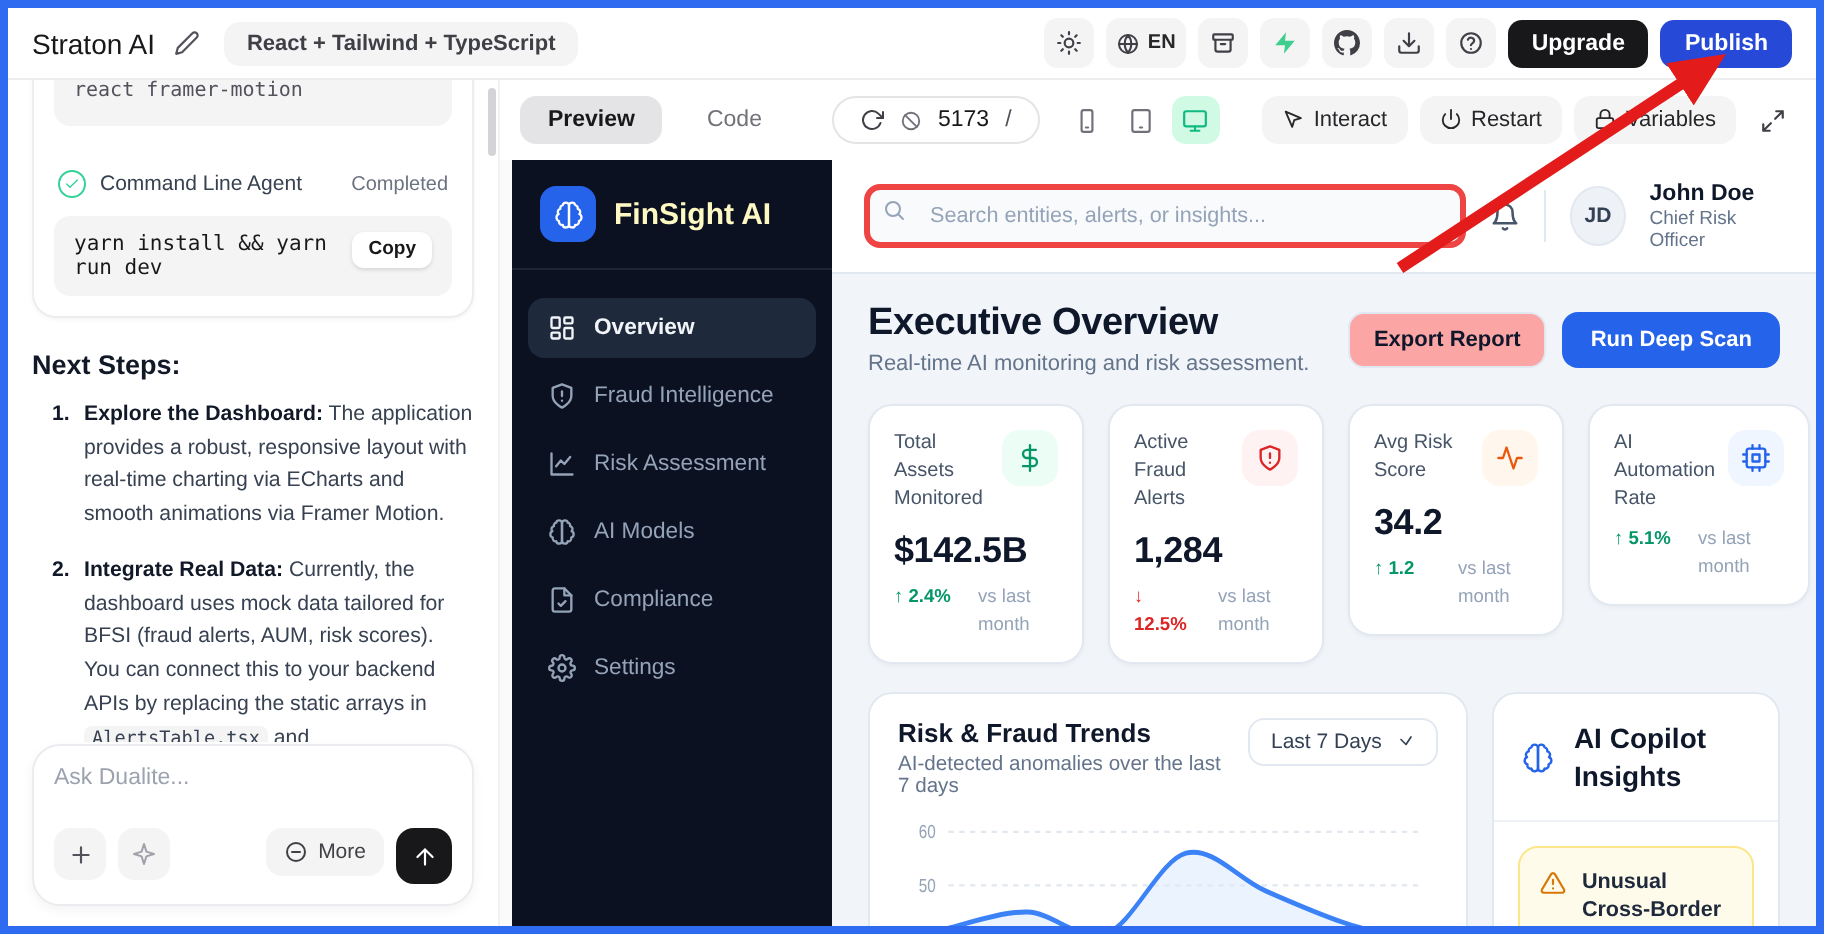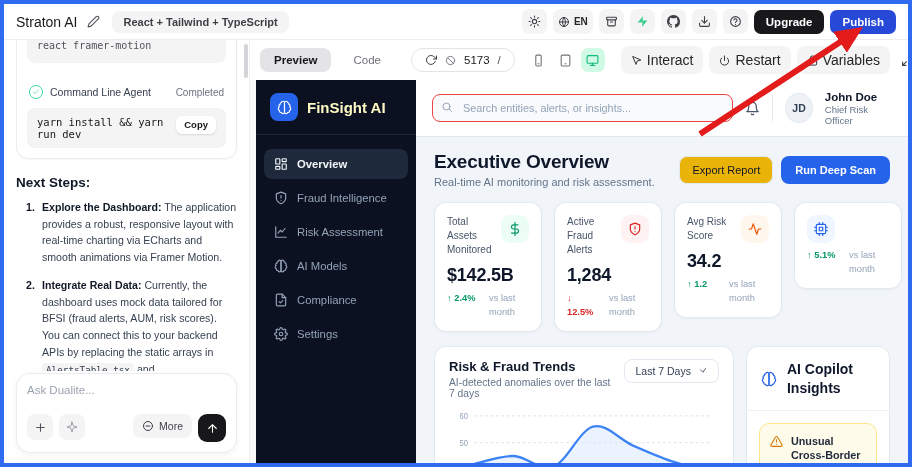--- a/index.html
+++ b/index.html
@@ -61,56 +61,56 @@
   .tab{padding:6px 14px;font-size:11.5px;color:#71717a;border-radius:8px;cursor:pointer}
   .tab.active{background:#e4e4e7;color:#18181b;font-weight:600}
   .sp{flex:1}
   .url-pill{display:flex;align-items:center;gap:8px;border:1px solid #e4e4e7;border-radius:999px;padding:5px 13px;color:#3f3f46;cursor:text}
   .url-pill .port{font-size:11.5px;color:#18181b}
   .url-pill .path{font-size:11.5px;color:#52525b}
   .device-group{display:flex;align-items:center;gap:3px;margin-left:4px}
   .dev-btn{width:24px;height:24px;border-radius:7px;display:flex;align-items:center;justify-content:center;color:#71717a;cursor:pointer}
   .dev-btn.active{background:#d1fae5;color:#10b981}
   .actions{display:flex;align-items:center;gap:6px}
-  .action-btn{display:flex;align-items:center;gap:5px;background:#f4f4f5;border-radius:8px;padding:6px 10px;font-size:14px;color:#27272a;cursor:pointer}
+  .action-btn{display:flex;align-items:flex-start;gap:5px;background:#f4f4f5;border-radius:8px;padding:6px 10px;font-size:11px;color:#27272a;cursor:pointer}
   .expand-btn{width:24px;height:24px;display:flex;align-items:center;justify-content:center;color:#3f3f46;cursor:pointer}
 
   .viewport{flex:1;position:relative;overflow:hidden;background:#fafafa}
   .dash{position:absolute;left:6px;top:0;right:0;bottom:0;display:flex;background:#fff}
 
   
   .dash-sidebar{width:160px;flex:none;background:var(--sidebar-dark,#0b1120);display:flex;flex-direction:column}
   .logo-row{padding:13px 14px;display:flex;align-items:center;gap:9px;border-bottom:1px solid rgba(148,163,184,.14)}
   .logo-box{width:28px;height:28px;border-radius:8px;background:var(--accent-blue,#2563eb);display:flex;align-items:center;justify-content:center;color:#fff}
   .brand{font-size:15px;font-weight:700;color:#fef9c3}
   .nav{padding:14px 8px 0;display:flex;flex-direction:column;gap:4px}
   .nav-item{display:flex;align-items:center;gap:9px;padding:8px 10px;border-radius:8px;font-size:11.3px;color:#94a3b8;cursor:pointer}
   .nav-item.active{background:#1e293b;color:#f1f5f9;font-weight:600}
   .signout{margin-top:auto;border-top:1px solid rgba(148,163,184,.14);padding:14px 18px;display:flex;align-items:center;gap:10px;font-size:11.3px;color:#cbd5e1;cursor:pointer}
 
   
   .dash-main{flex:1;display:flex;flex-direction:column;background:#f1f5f9;min-width:0}
   .dash-header{background:#fff;border-bottom:1px solid #e2e8f0;padding:10px 16px;display:flex;align-items:center;gap:12px}
   .search-box{position:relative;width:320px}
-  .search-box input{width:100%;padding:7px 10px 7px 30px;border:1px solid #ef4444;background:#f8fafc;border-radius:8px;font-size:10.8px;color:#334155;outline:none;font-family:"Liberation Sans",sans-serif}
+  .search-box input{width:100%;padding:7px 10px 7px 30px;border:3px solid #ef4444;background:#f8fafc;border-radius:8px;font-size:10.8px;color:#334155;outline:none;font-family:"Liberation Sans",sans-serif}
   .search-box input::placeholder{color:#94a3b8}
   .search-box .s-ic{position:absolute;left:9px;top:7px;color:#94a3b8}
   .hdr-right{margin-left:auto;display:flex;align-items:center;gap:12px}
   .bell{color:#475569;cursor:pointer;display:flex}
   .vdiv{width:1px;height:26px;background:#e2e8f0}
   .avatar{width:30px;height:30px;border-radius:50%;background:#eef2f7;border:1px solid #e2e8f0;display:flex;align-items:center;justify-content:center;font-size:10.5px;font-weight:700;color:#334155}
   .u-name{font-size:11.5px;font-weight:700;color:#0f172a;line-height:1.25}
   .u-role{font-size:9.5px;color:#64748b}
 
   .dash-content{flex:1;padding:14px 18px;overflow:hidden}
   .title-row{display:flex;align-items:center;gap:8px}
   .page-title{font-size:19px;font-weight:800;color:#0f172a;letter-spacing:-.2px}
   .page-sub{font-size:11px;color:#64748b;margin-top:3px}
   .title-btns{margin-left:auto;display:flex;gap:8px}
-  .btn-export{background:#eab308;border:1px solid #e2e8f0;border-radius:8px;padding:7px 12px;font-size:11px;font-weight:400;color:#0f172a;cursor:pointer}
+  .btn-export{background:#fca5a5;border:1px solid #e2e8f0;border-radius:8px;padding:7px 12px;font-size:11px;font-weight:700;color:#0f172a;cursor:pointer}
   .btn-scan{background:var(--accent-blue,#2563eb);border:none;border-radius:8px;padding:7px 14px;font-size:11px;font-weight:600;color:#fff;cursor:pointer}
 
   .stats-row{margin-top:14px;display:flex;gap:12px;align-items:flex-start}
   .stat-card{flex:1;background:#fff;border:1px solid #e2e8f0;border-radius:12px;padding:12px;box-shadow:0 1px 2px rgba(15,23,42,.04)}
   .stat-head{display:flex;justify-content:space-between;gap:6px}
   .stat-label{font-size:10px;color:#475569;line-height:1.4;font-weight:500;max-width:68px}
   .stat-ic{width:28px;height:28px;border-radius:9px;display:flex;align-items:center;justify-content:center;flex:none}
   .ic-dollar{background:#ecfdf5;color:#059669}
   .ic-shield{background:#fef2f2;color:#dc2626}
   .ic-pulse{background:#fff7ed;color:#ea580c}
@@ -592,20 +592,21 @@
                       </span>
                     </div>
                   <div class="stat-value">34.2</div>
                   <div class="delta-row">
                       <span class="delta" data-trend="up"><span>↑</span> <span>1.2</span></span>
                       <span class="delta-note">vs last month</span>
                     </div>
                 </div>
                 <div class="stat-card">
                   <div class="stat-head">
+                      <span class="stat-label" style="max-width:62px">AI Automation Rate</span>
                       <span class="stat-ic ic-cpu">
                         <svg class="ic i14">
                           <use href="#i-cpu"></use>
                         </svg>
                       </span>
                     </div>
                   <div class="delta-row">
                       <span class="delta" data-trend="up"><span>↑</span> <span>5.1%</span></span>
                       <span class="delta-note">vs last month</span>
                     </div>

